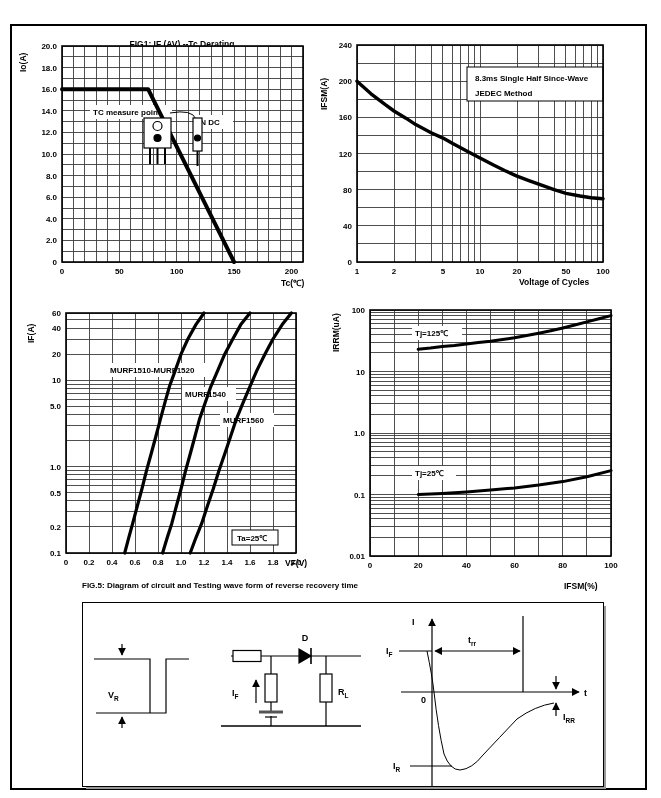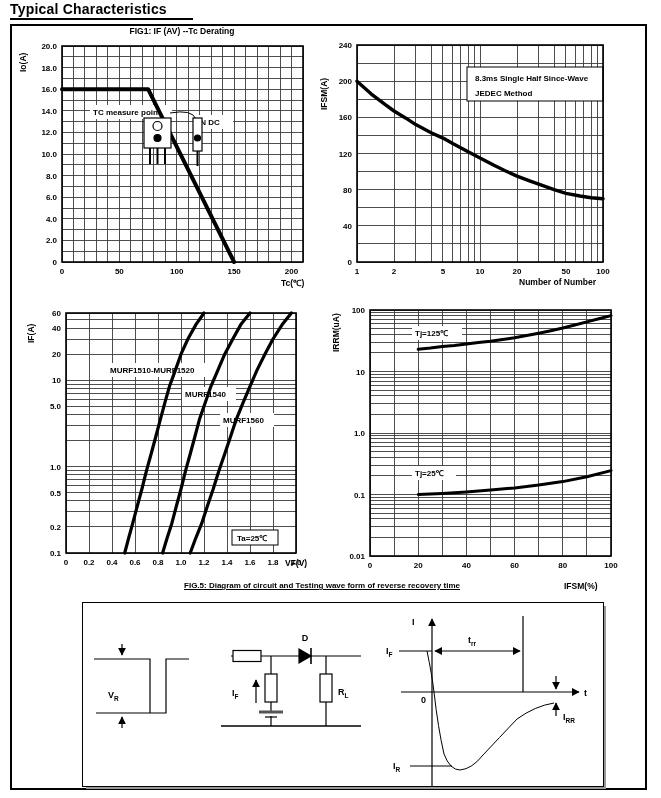--- a/index.html
+++ b/index.html
@@ -1,42 +1,41 @@
 <!DOCTYPE html>
 <html><head>
 <meta charset="utf-8">
 <style>
   html,body{margin:0;padding:0;background:#fff;}
   .page{position:relative;width:661px;height:798px;background:#fff;overflow:hidden;
         font-family:"Liberation Sans",sans-serif;color:#000;}
   .main-title{position:absolute;left:10px;top:1px;margin:0;font-size:14px;font-weight:bold;
         border-bottom:2px solid #000;padding:0 26px 1px 0;letter-spacing:0.2px;}
   .frame{position:absolute;left:10px;top:24px;width:637px;height:766px;border:2px solid #000;box-sizing:border-box;}
-  .fig-title{position:absolute;width:250px;text-align:center;font-size:8.5px;font-weight:bold;white-space:nowrap;}
+  .fig-title{position:absolute;width:250px;text-align:center;font-size:8.5px;font-weight:bold;white-space:nowrap;margin-top:13px;}
   .xlabel{position:absolute;font-size:8.5px;font-weight:bold;white-space:nowrap;text-align:right;}
   .vlabel{position:absolute;transform:rotate(-90deg);transform-origin:0 100%;
         font-size:8.5px;font-weight:bold;white-space:nowrap;line-height:10px;height:10px;}
   svg.chart{position:absolute;overflow:visible;}
   svg text.tick{font:bold 8px "Liberation Sans",sans-serif;fill:#000;}
   svg text.ann{font:bold 8px "Liberation Sans",sans-serif;fill:#000;}
   .overlay{position:absolute;overflow:visible;}
-  .fig5-caption{position:absolute;left:82px;top:581px;width:480px;text-align:center;
-        font-size:8px;font-weight:bold;white-space:nowrap;text-decoration:underline;}
+  .fig5-caption{position:absolute;left:82px;top:581px;width:480px;
+        font-size:8px;font-weight:bold;white-space:nowrap;}
   .fig5-box{position:absolute;left:82px;top:602px;width:520px;height:183px;
         border:1px solid #000;box-sizing:content-box;background:#fff;
         box-shadow:3px 3px 0 -1px #999;}
   .f5t{font:bold 9px "Liberation Sans",sans-serif;}
   .f5t .sub{font-size:6.5px;}
 </style>
 </head>
 <body>
 
 <div class="page">
 
-  <h1 class="main-title">Typical Characteristics</h1>
   <div class="frame"></div>
 
   <div class="fig-title" style="left:57px;top:26px">FIG1: IF (AV) --Tc Derating</div>
   <div class="vlabel" style="left:28px;top:62px">Io(A)</div>
   <svg class="chart" style="left:30px;top:40px" width="280" height="250">
       <rect x="32" y="6" width="241" height="216" fill="#fff"></rect>
       <g stroke="#3c3c3c" stroke-width="0.9" shape-rendering="crispEdges">
         <line x1="32" y1="6" x2="32" y2="222"></line>
         <line x1="43.476190476190474" y1="6" x2="43.476190476190474" y2="222"></line>
         <line x1="54.95238095238095" y1="6" x2="54.95238095238095" y2="222"></line>
@@ -171,21 +170,21 @@
       <text x="240.9733105333303" y="234" text-anchor="middle" class="tick">50</text>
       <text x="278" y="234" text-anchor="middle" class="tick">100</text>
       <text x="27" y="225" text-anchor="end" class="tick">0</text>
       <text x="27" y="188.83333333333334" text-anchor="end" class="tick">40</text>
       <text x="27" y="152.66666666666669" text-anchor="end" class="tick">80</text>
       <text x="27" y="116.5" text-anchor="end" class="tick">120</text>
       <text x="27" y="80.33333333333334" text-anchor="end" class="tick">160</text>
       <text x="27" y="44.16666666666666" text-anchor="end" class="tick">200</text>
       <text x="27" y="8" text-anchor="end" class="tick">240</text>
     </svg>
-  <div class="xlabel" style="left:519px;top:277px">Number of Number</div>
+  <div class="xlabel" style="left:519px;top:277px">Voltage of Cycles</div>
 
   <div class="vlabel" style="left:36px;top:333px">IF(A)</div>
   <svg class="chart" style="left:32px;top:307px" width="275" height="262">
       <rect x="34" y="6" width="230" height="240" fill="#fff"></rect>
       <g stroke="#3c3c3c" stroke-width="0.9" shape-rendering="crispEdges">
         <line x1="34" y1="6" x2="34" y2="246"></line>
         <line x1="57" y1="6" x2="57" y2="246"></line>
         <line x1="80" y1="6" x2="80" y2="246"></line>
         <line x1="103.00000000000001" y1="6" x2="103.00000000000001" y2="246"></line>
         <line x1="126" y1="6" x2="126" y2="246"></line>

